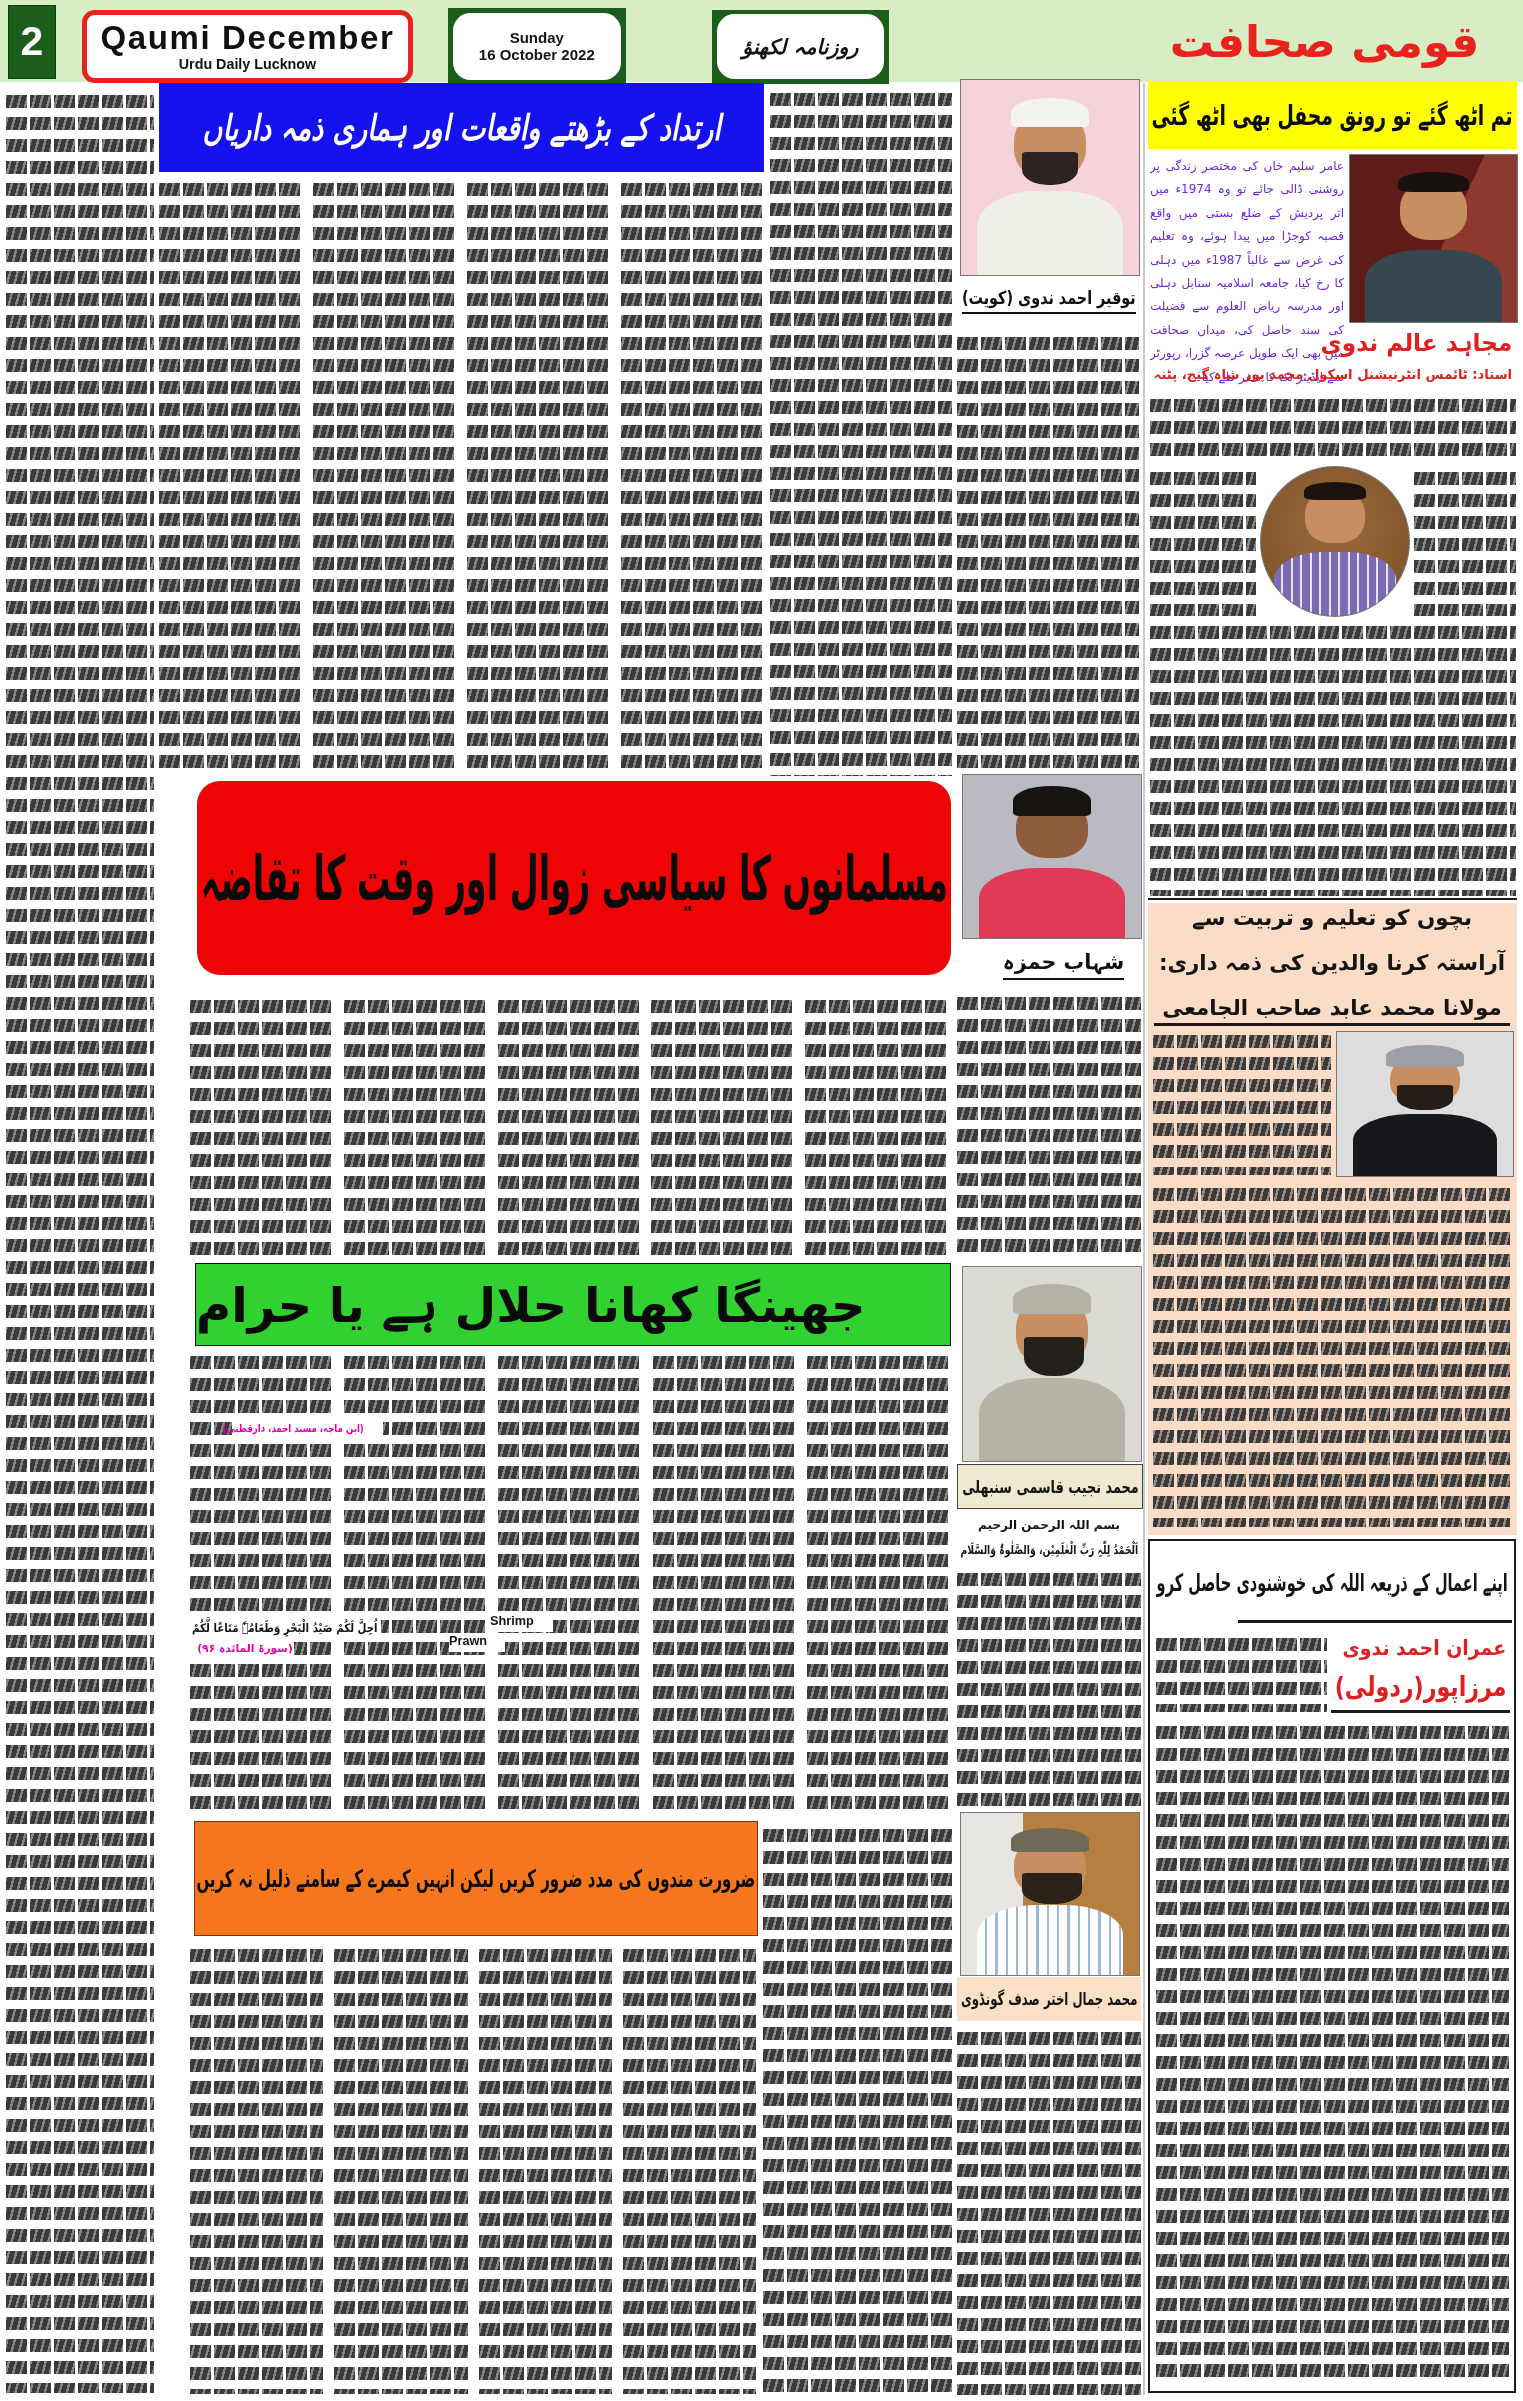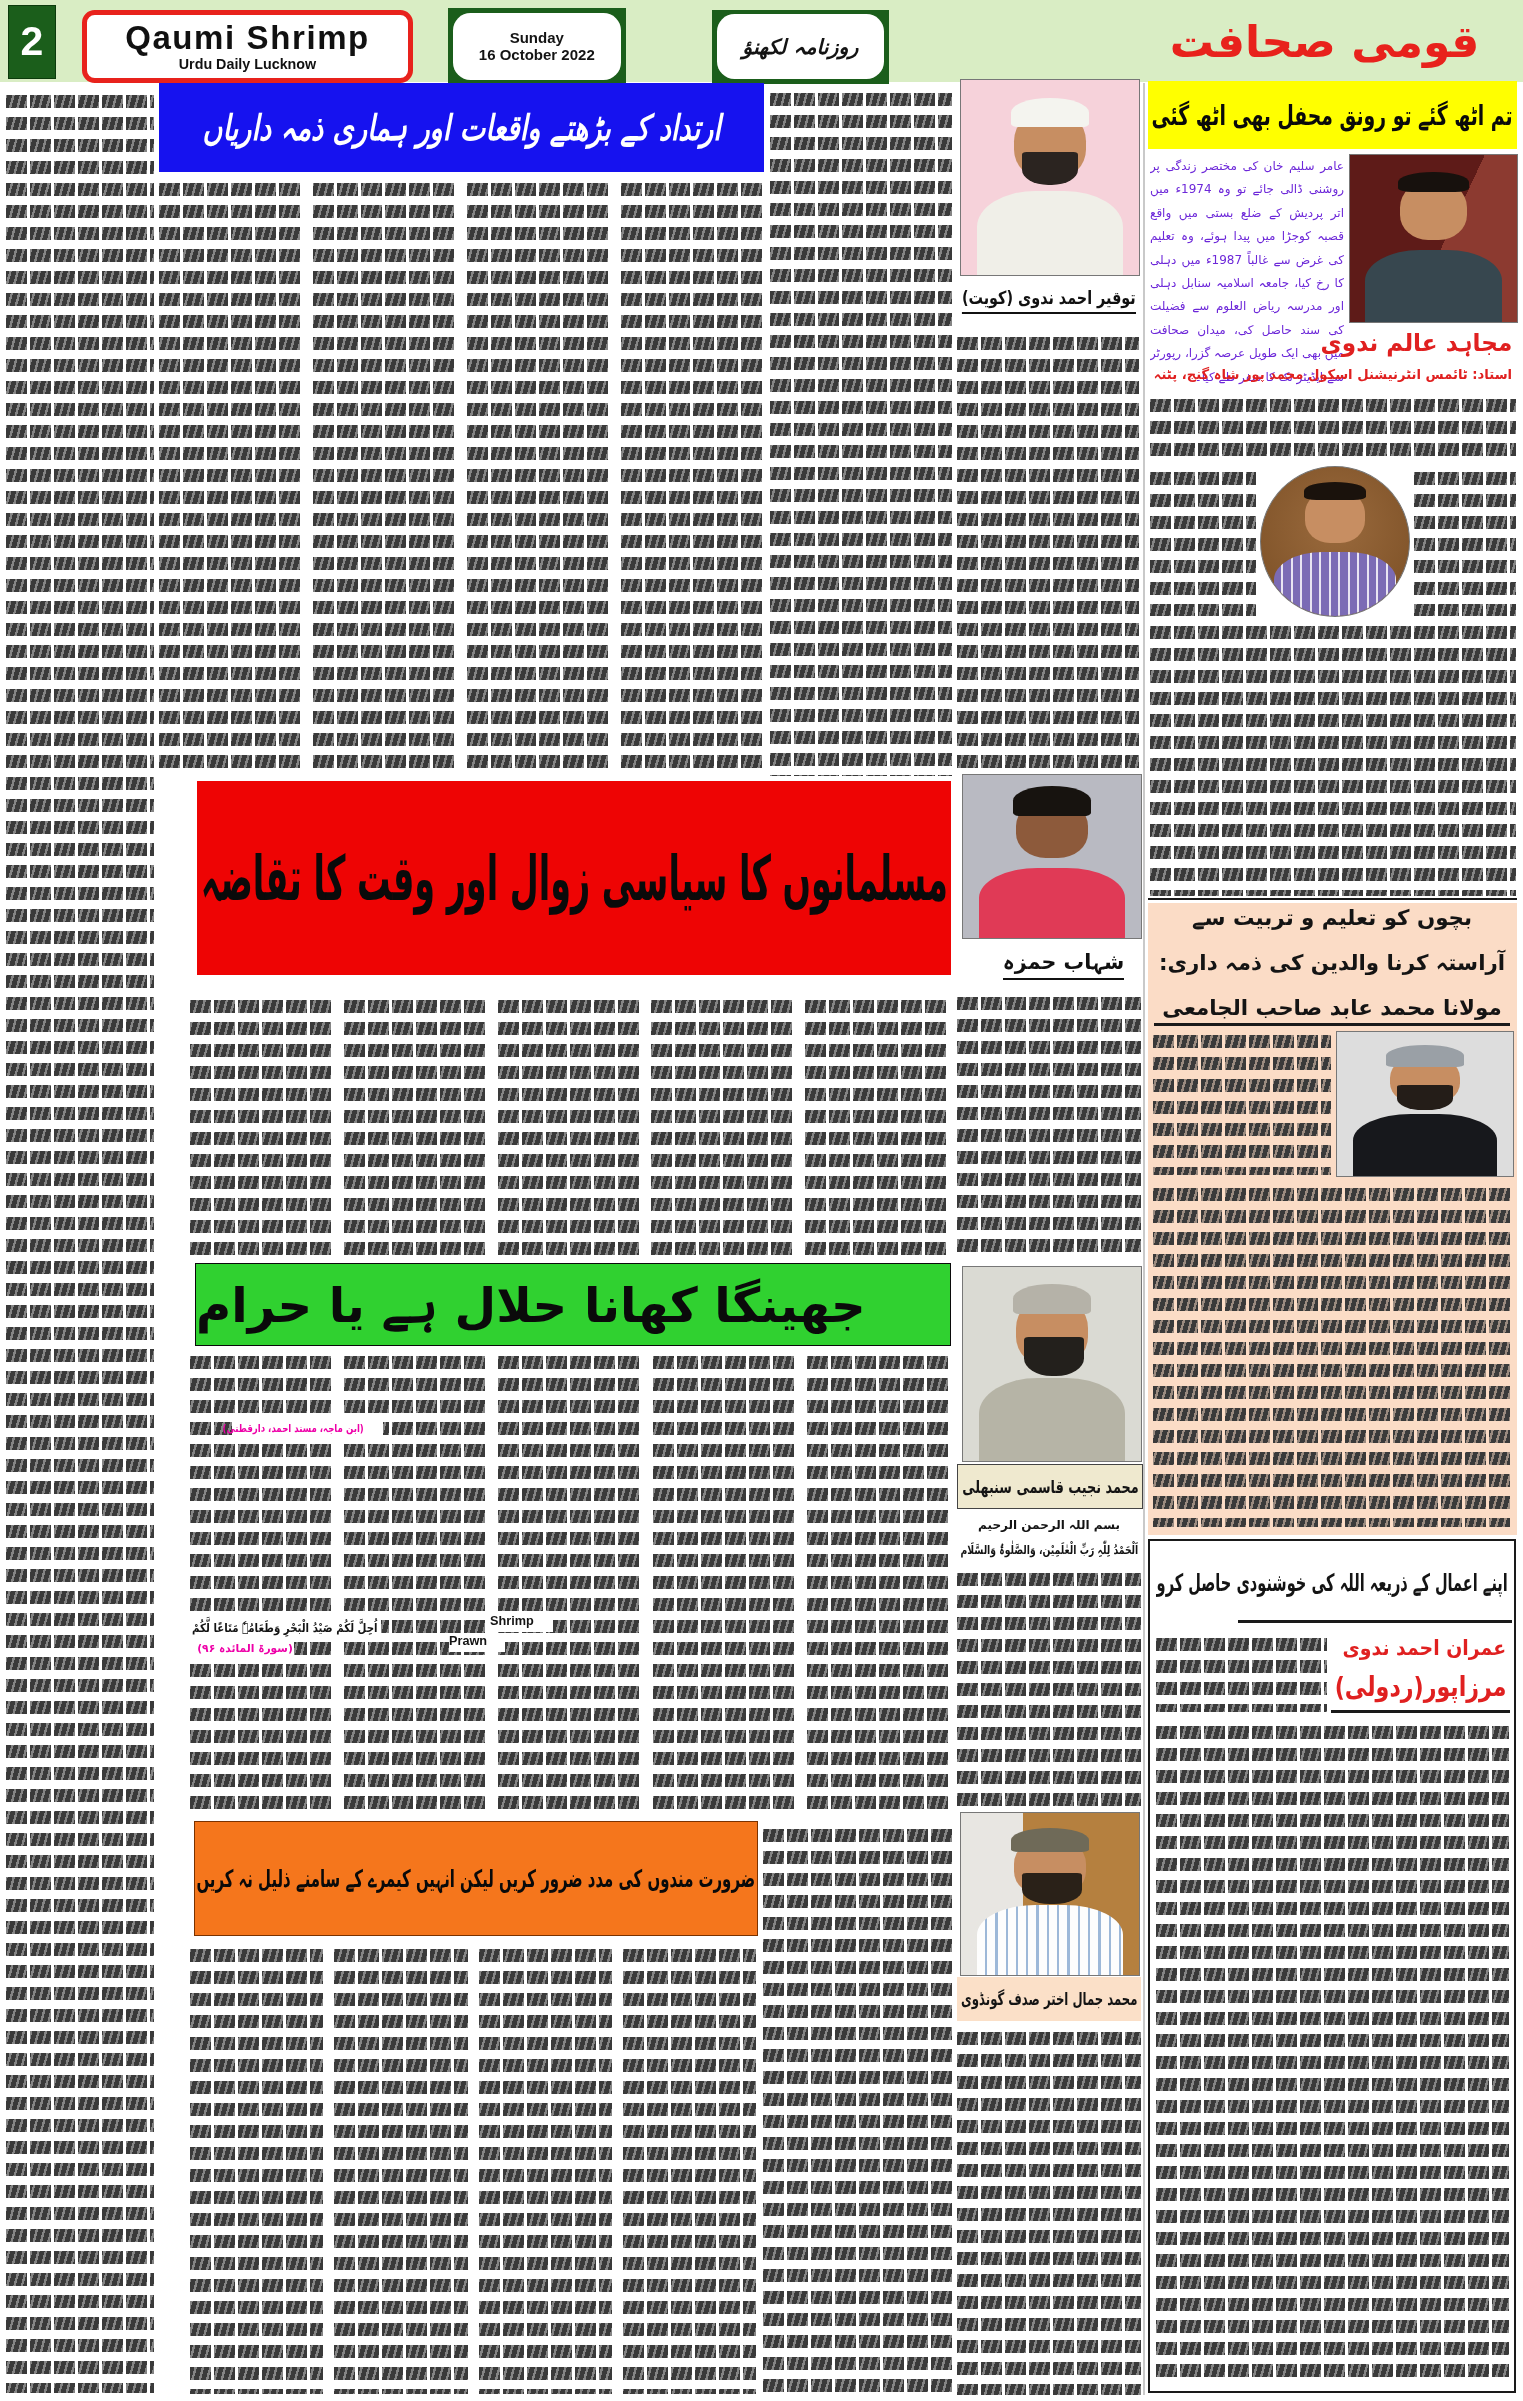--- a/index.html
+++ b/index.html
@@ -38,21 +38,21 @@
       repeating-linear-gradient(105deg, rgba(251,220,198,.5) 0 2.4px, rgba(251,220,198,0) 2.4px 7.1px),
       repeating-linear-gradient(to right, rgba(251,220,198,0) 0 20.6px, #fbdcc6 20.6px 24px),
       repeating-linear-gradient(to bottom, #fbdcc6 0 4px, #3a3a3a 4px 16.7px, #fbdcc6 16.7px 22px);}
   .cols{display:flex;gap:11px;}
   .cols>div{flex:1;}
 
   
   .ban{font-weight:bold;}
   .ban-blue{background:#1612ef;color:#ffffff;font-size:35px;}
   .ban-yellow{background:#ffff00;color:#0a0a0a;font-size:27px;}
-  .ban-red{background:#ee0404;color:#0a0a0a;font-size:62px;}
+  .ban-red{background:#ee0404;color:#0a0a0a;font-size:62px;border-radius:23px;}
   .ban-green{background:#30d130;color:#0a0a0a;font-size:48px;border:1.6px solid #0a0a0a;}
   .ban-orange{background:#f5761c;color:#0a0a0a;font-size:24px;border:1.6px solid #7a3200;}
 
   .cap{font-weight:bold;font-size:18px;color:#111;}
   .cap-line{border-bottom:2.4px solid #111;padding-bottom:4px;}
   .redname{color:#e02020;font-weight:bold;}
   .magenta{color:#ee00a8;font-weight:bold;font-size:11px;}
   .rule{background:#1a1a1a;}
   .vline{background:#c9c9c9;}
 
@@ -99,21 +99,21 @@
   .p-g .beard{background:#2a2118;width:34%;height:19%;}
 </style>
 </head>
 <body>
 
 <div class="page">
 
   <div class="abs hdr"></div>
   <div class="abs pgnum ctr lt">2</div>
   <div class="abs mast ctr lt">
-    <span class="t1">Qaumi Shrimp</span>
+    <span class="t1">Qaumi December</span>
     <span class="t2">Urdu Daily Lucknow</span>
   </div>
   <div class="abs gbox datebox">
     <div class="inner lt">
       <span class="d1">Sunday</span>
       <span class="d2">16 October 2022</span>
     </div>
   </div>
   <div class="abs gbox urdaily">
     <div class="inner ur">روزنامہ لکھنؤ</div>

